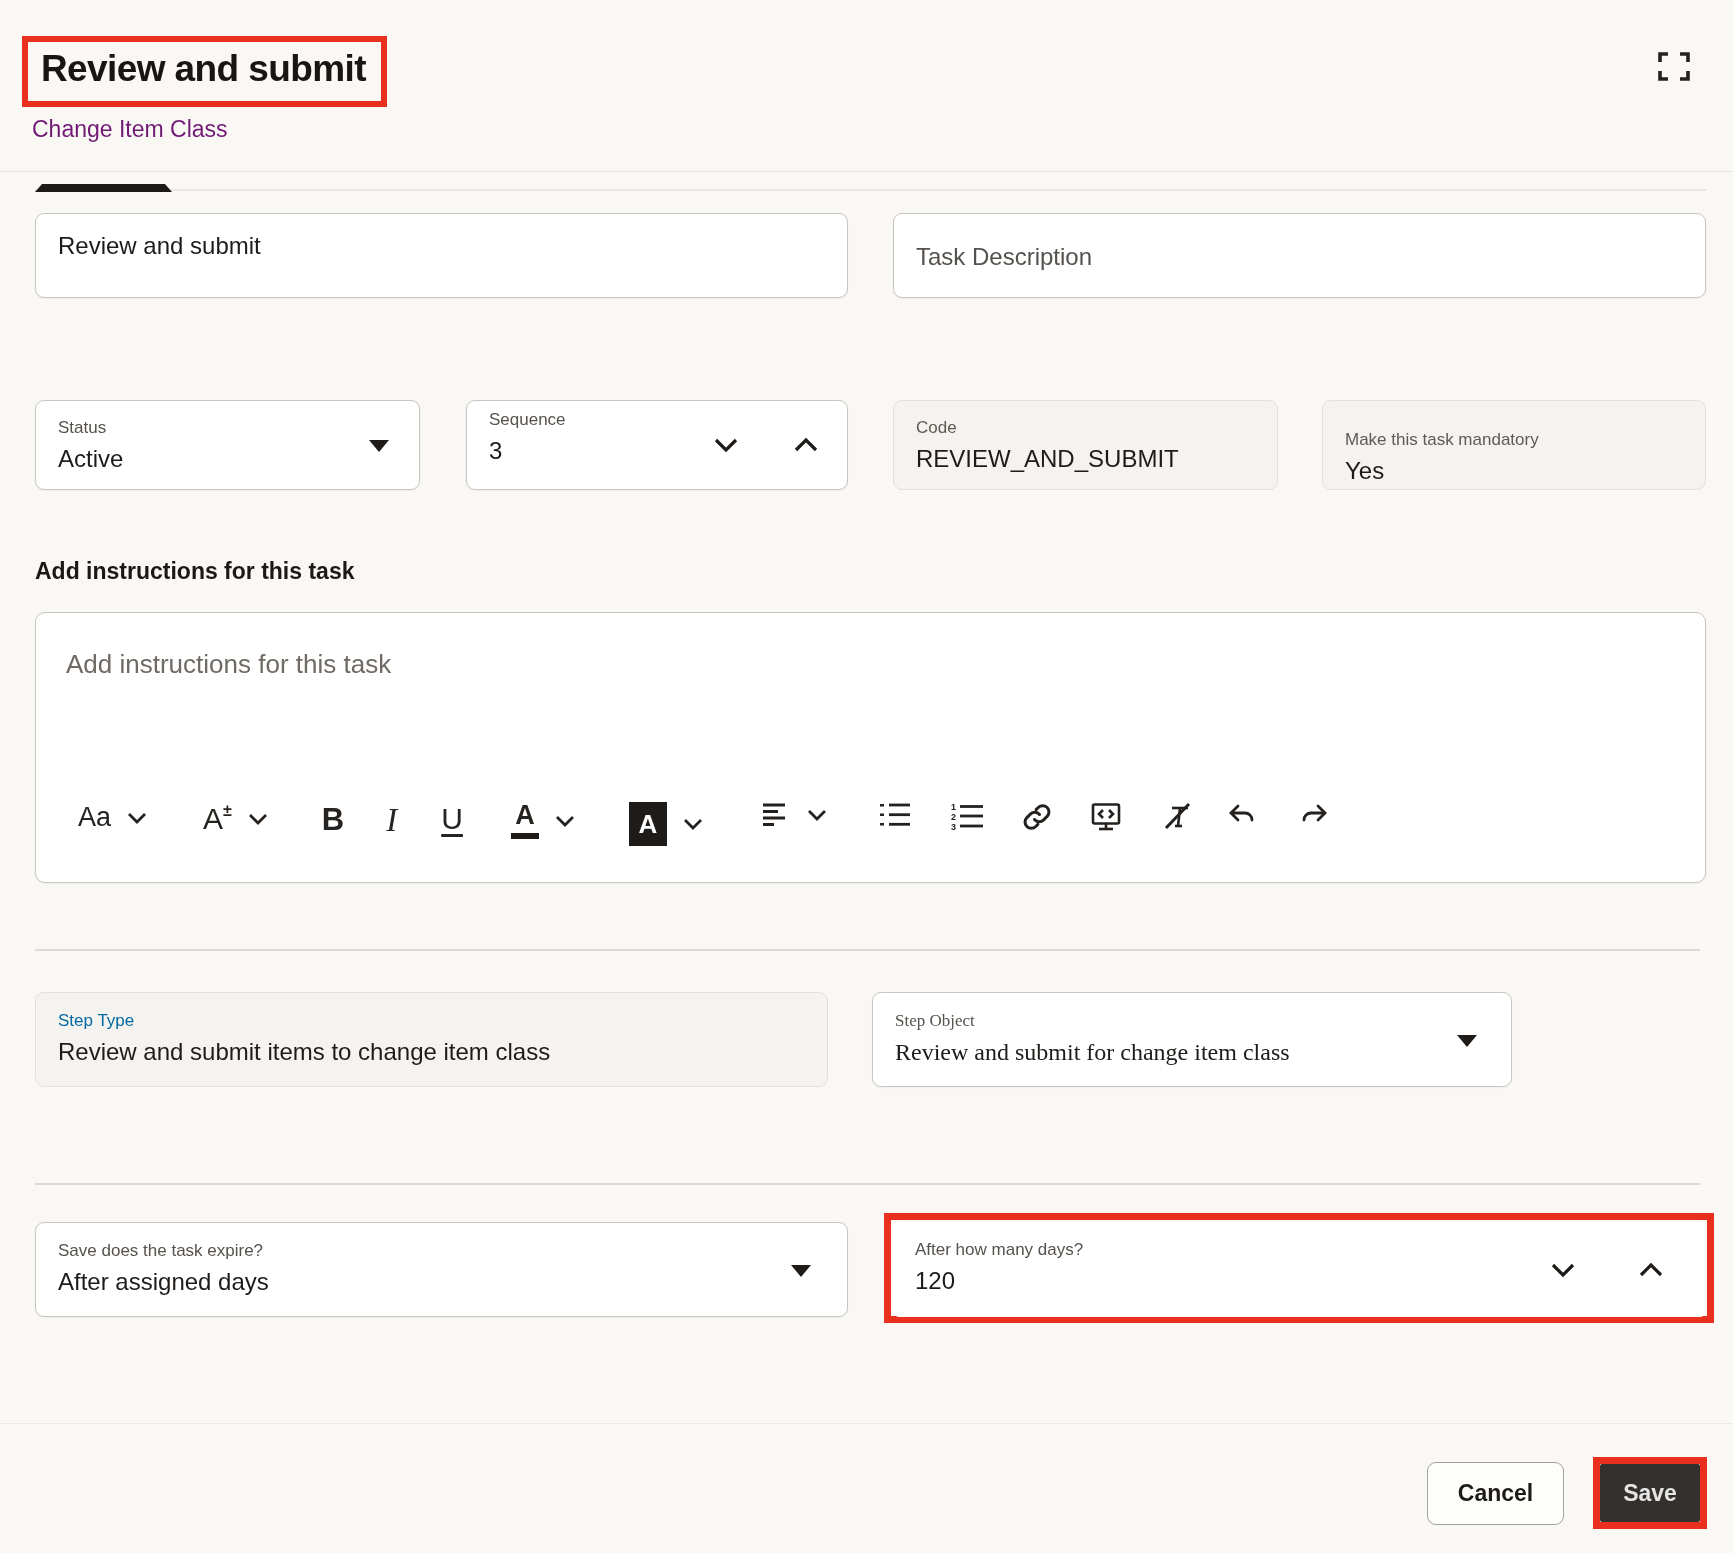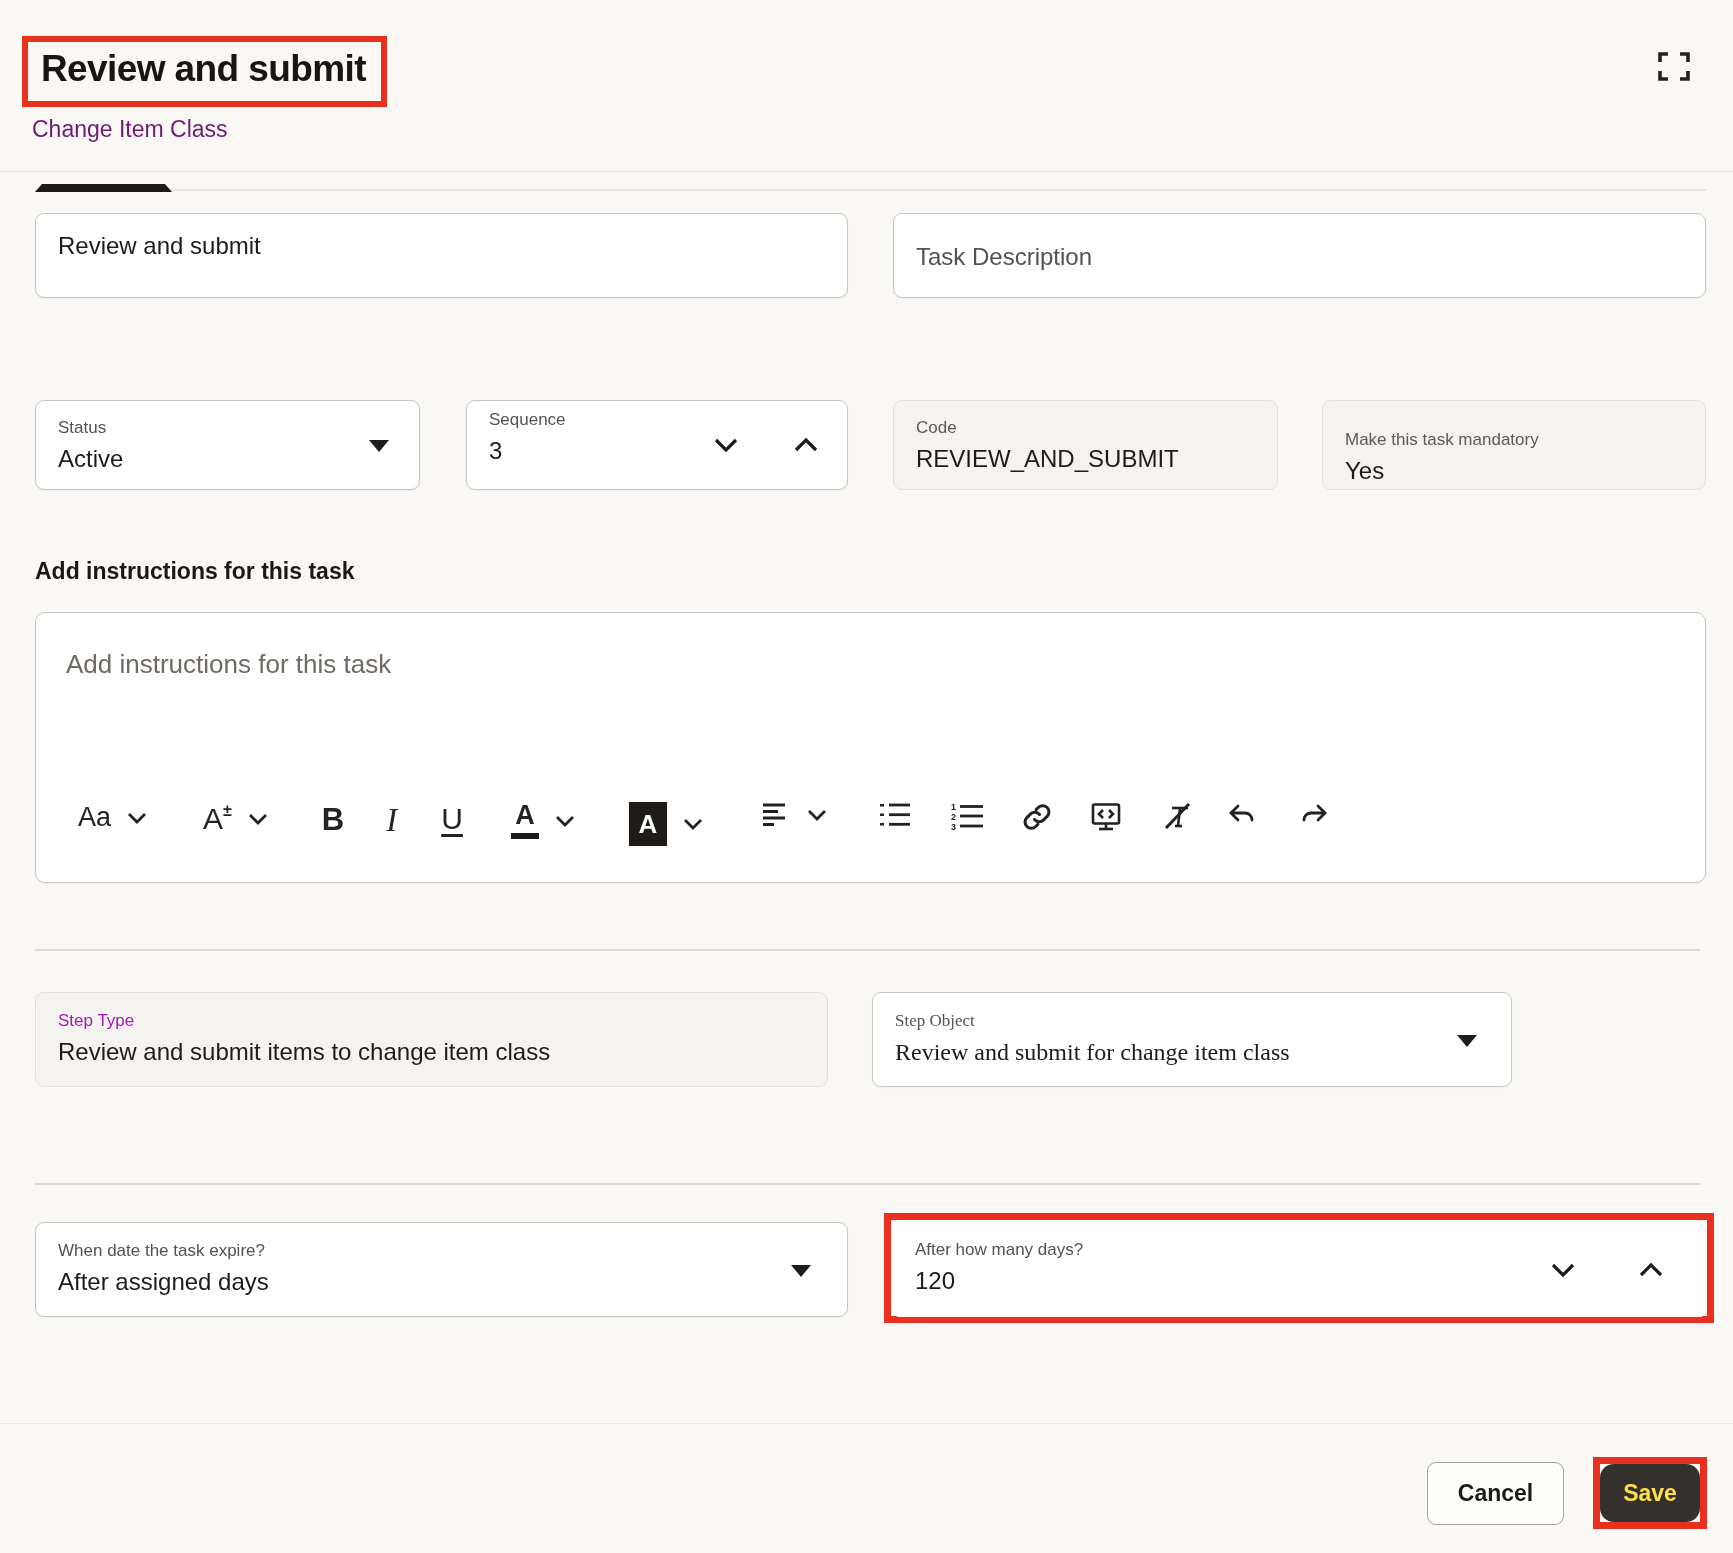--- a/index.html
+++ b/index.html
@@ -48,21 +48,21 @@
     background:#ffffff;
     border:1px solid #c9c5c0;
     border-radius:9px;
     padding:13px 22px 10px 22px;
     box-shadow:0 1px 2px rgba(40,36,32,0.05);
   }
   .field .flabel { font-size:17px; color:#56524d; line-height:1.35; }
   .field .fvalue { font-size:24px; color:#1e1b18; line-height:1.35; margin-top:3px; white-space:nowrap; }
   .field.readonly { background:#f4f3ef; border-color:#e3e0db; box-shadow:none; }
   .field.readonly .flabel { color:#5e5a54; }
-  .field.readonly.faint .flabel { color:#a21caf; }
+  .field.readonly.faint .flabel { color:#0369a1; }
   .field.placeholder-only { display:flex; align-items:center; }
   .field .fplaceholder { font-size:24px; color:#55514c; }
 
   .caret-down {
     position:absolute; top:50%; margin-top:-5px; width:0; height:0;
     border-left:10px solid transparent; border-right:10px solid transparent;
     border-top:12px solid #1e1b18;
   }
   .stepper-chev { position:absolute; top:50%; transform:translateY(-50%); cursor:pointer; display:block; }
 
@@ -114,22 +114,22 @@
   }
 
   
   .cancel-btn {
     position:absolute; left:1427px; top:1462px; width:137px; height:63px;
     background:#fdfdfc; border:1px solid #a6a19b; border-radius:9px;
     font-size:23px; font-weight:700; color:#1d1a17; cursor:pointer;
     font-family:"Liberation Sans", sans-serif;
   }
   .save-btn {
-    width:100px; height:58px; background:#34302d; border:none; border-radius:14px;
-    font-size:23px; font-weight:700; color:#fde047; cursor:pointer;
+    width:100px; height:58px; background:#34302d; border:none; border-radius:2px;
+    font-size:23px; font-weight:700; color:#e5e5e5; cursor:pointer;
     font-family:"Liberation Sans", sans-serif;
   }
 </style>
 </head>
 <body>
 
 <div class="title-annotation">
   <div class="page-title">Review and submit</div>
 </div>
 <div class="page-subtitle">Change Item Class</div>
@@ -318,21 +318,21 @@
 
 <div class="field" style="left:872px; top:992px; width:640px; height:95px; padding-top:17px;font-family:Liberation Serif, serif;">
   <div class="flabel">Step Object</div>
   <div class="fvalue">Review and submit for change item class</div>
   <span class="caret-down" style="right:34px;"></span>
 </div>
 
 <div class="divider" style="top:1183px;"></div>
 
 <div class="field" style="left:35px; top:1222px; width:813px; height:95px; padding-top:17px;">
-  <div class="flabel">When date the task expire?</div>
+  <div class="flabel">Save does the task expire?</div>
   <div class="fvalue">After assigned days</div>
   <span class="caret-down" style="right:36px;"></span>
 </div>
 
 <div class="days-annotation"></div>
 <div class="field" style="left:893px; top:1222px; width:813px; height:95px; padding-top:17px; border:none; box-shadow:none; border-radius:6px;">
   <div class="flabel">After how many days?</div>
   <div class="fvalue">120</div>
   <svg class="stepper-chev" style="right:130px;" width="26" height="16" viewBox="0 0 26 16" fill="none" stroke="#1e1b18" stroke-width="3.2">
       <polyline points="3,3 13,13 23,3"></polyline>

